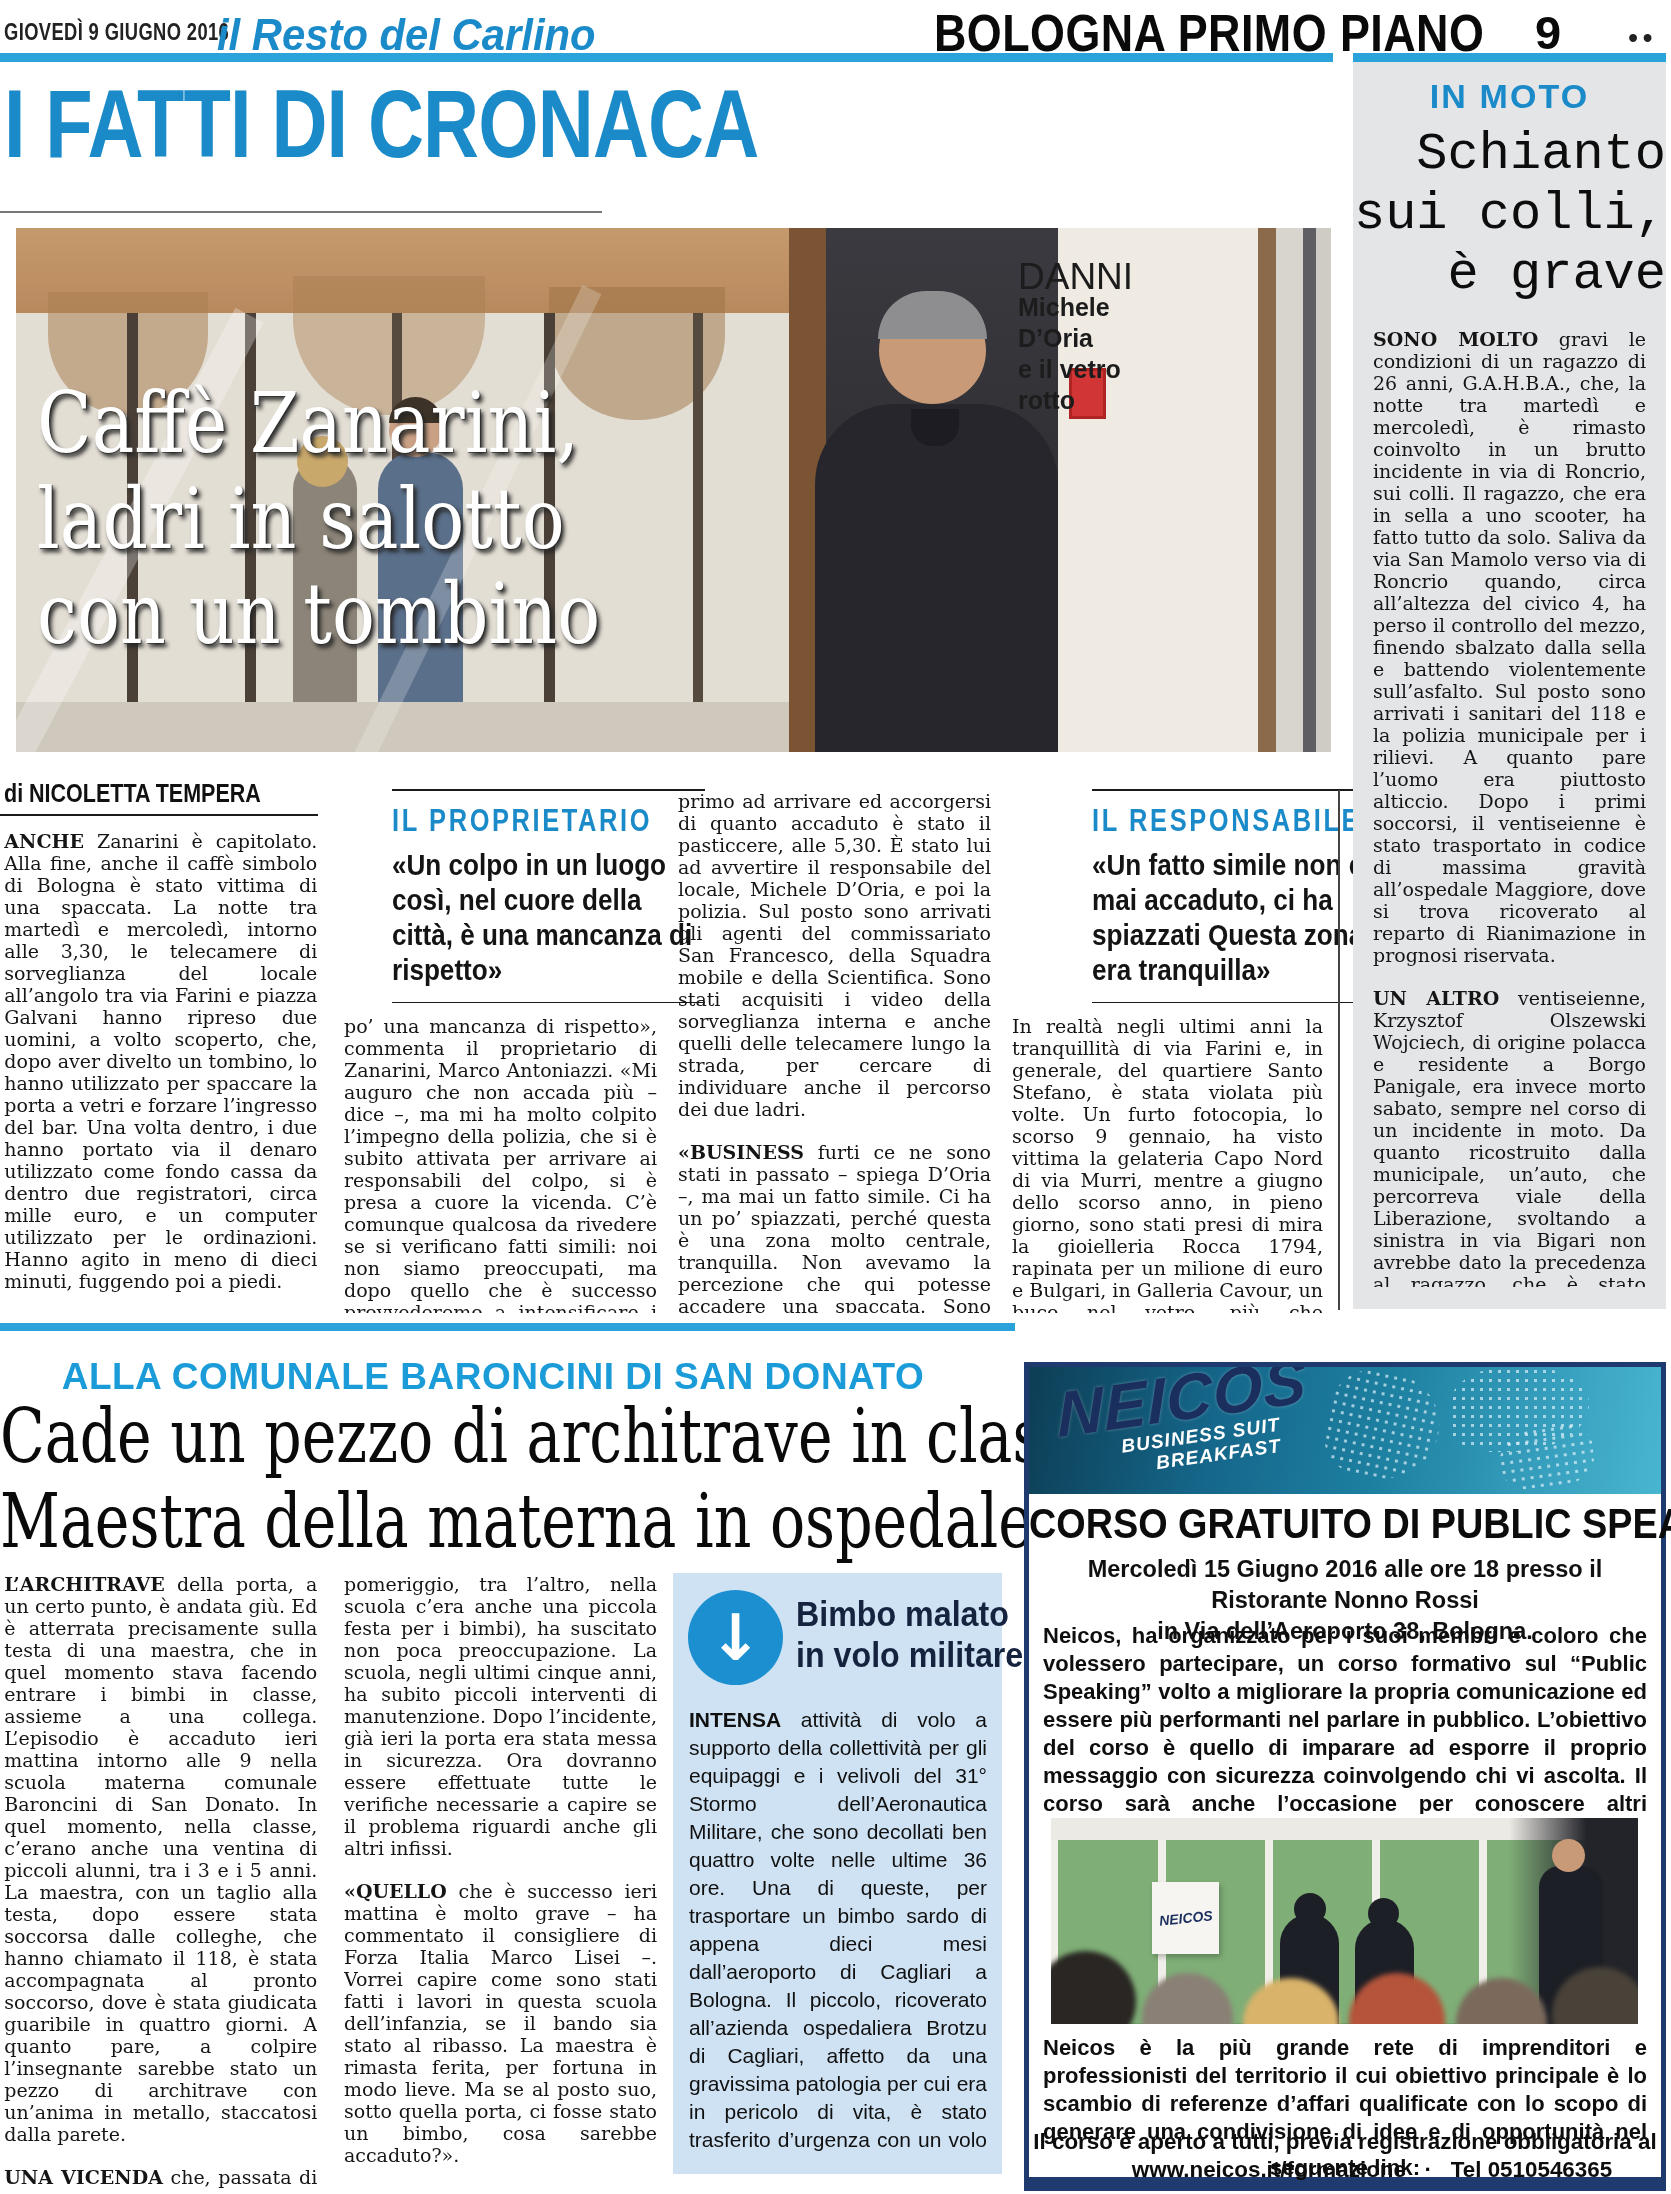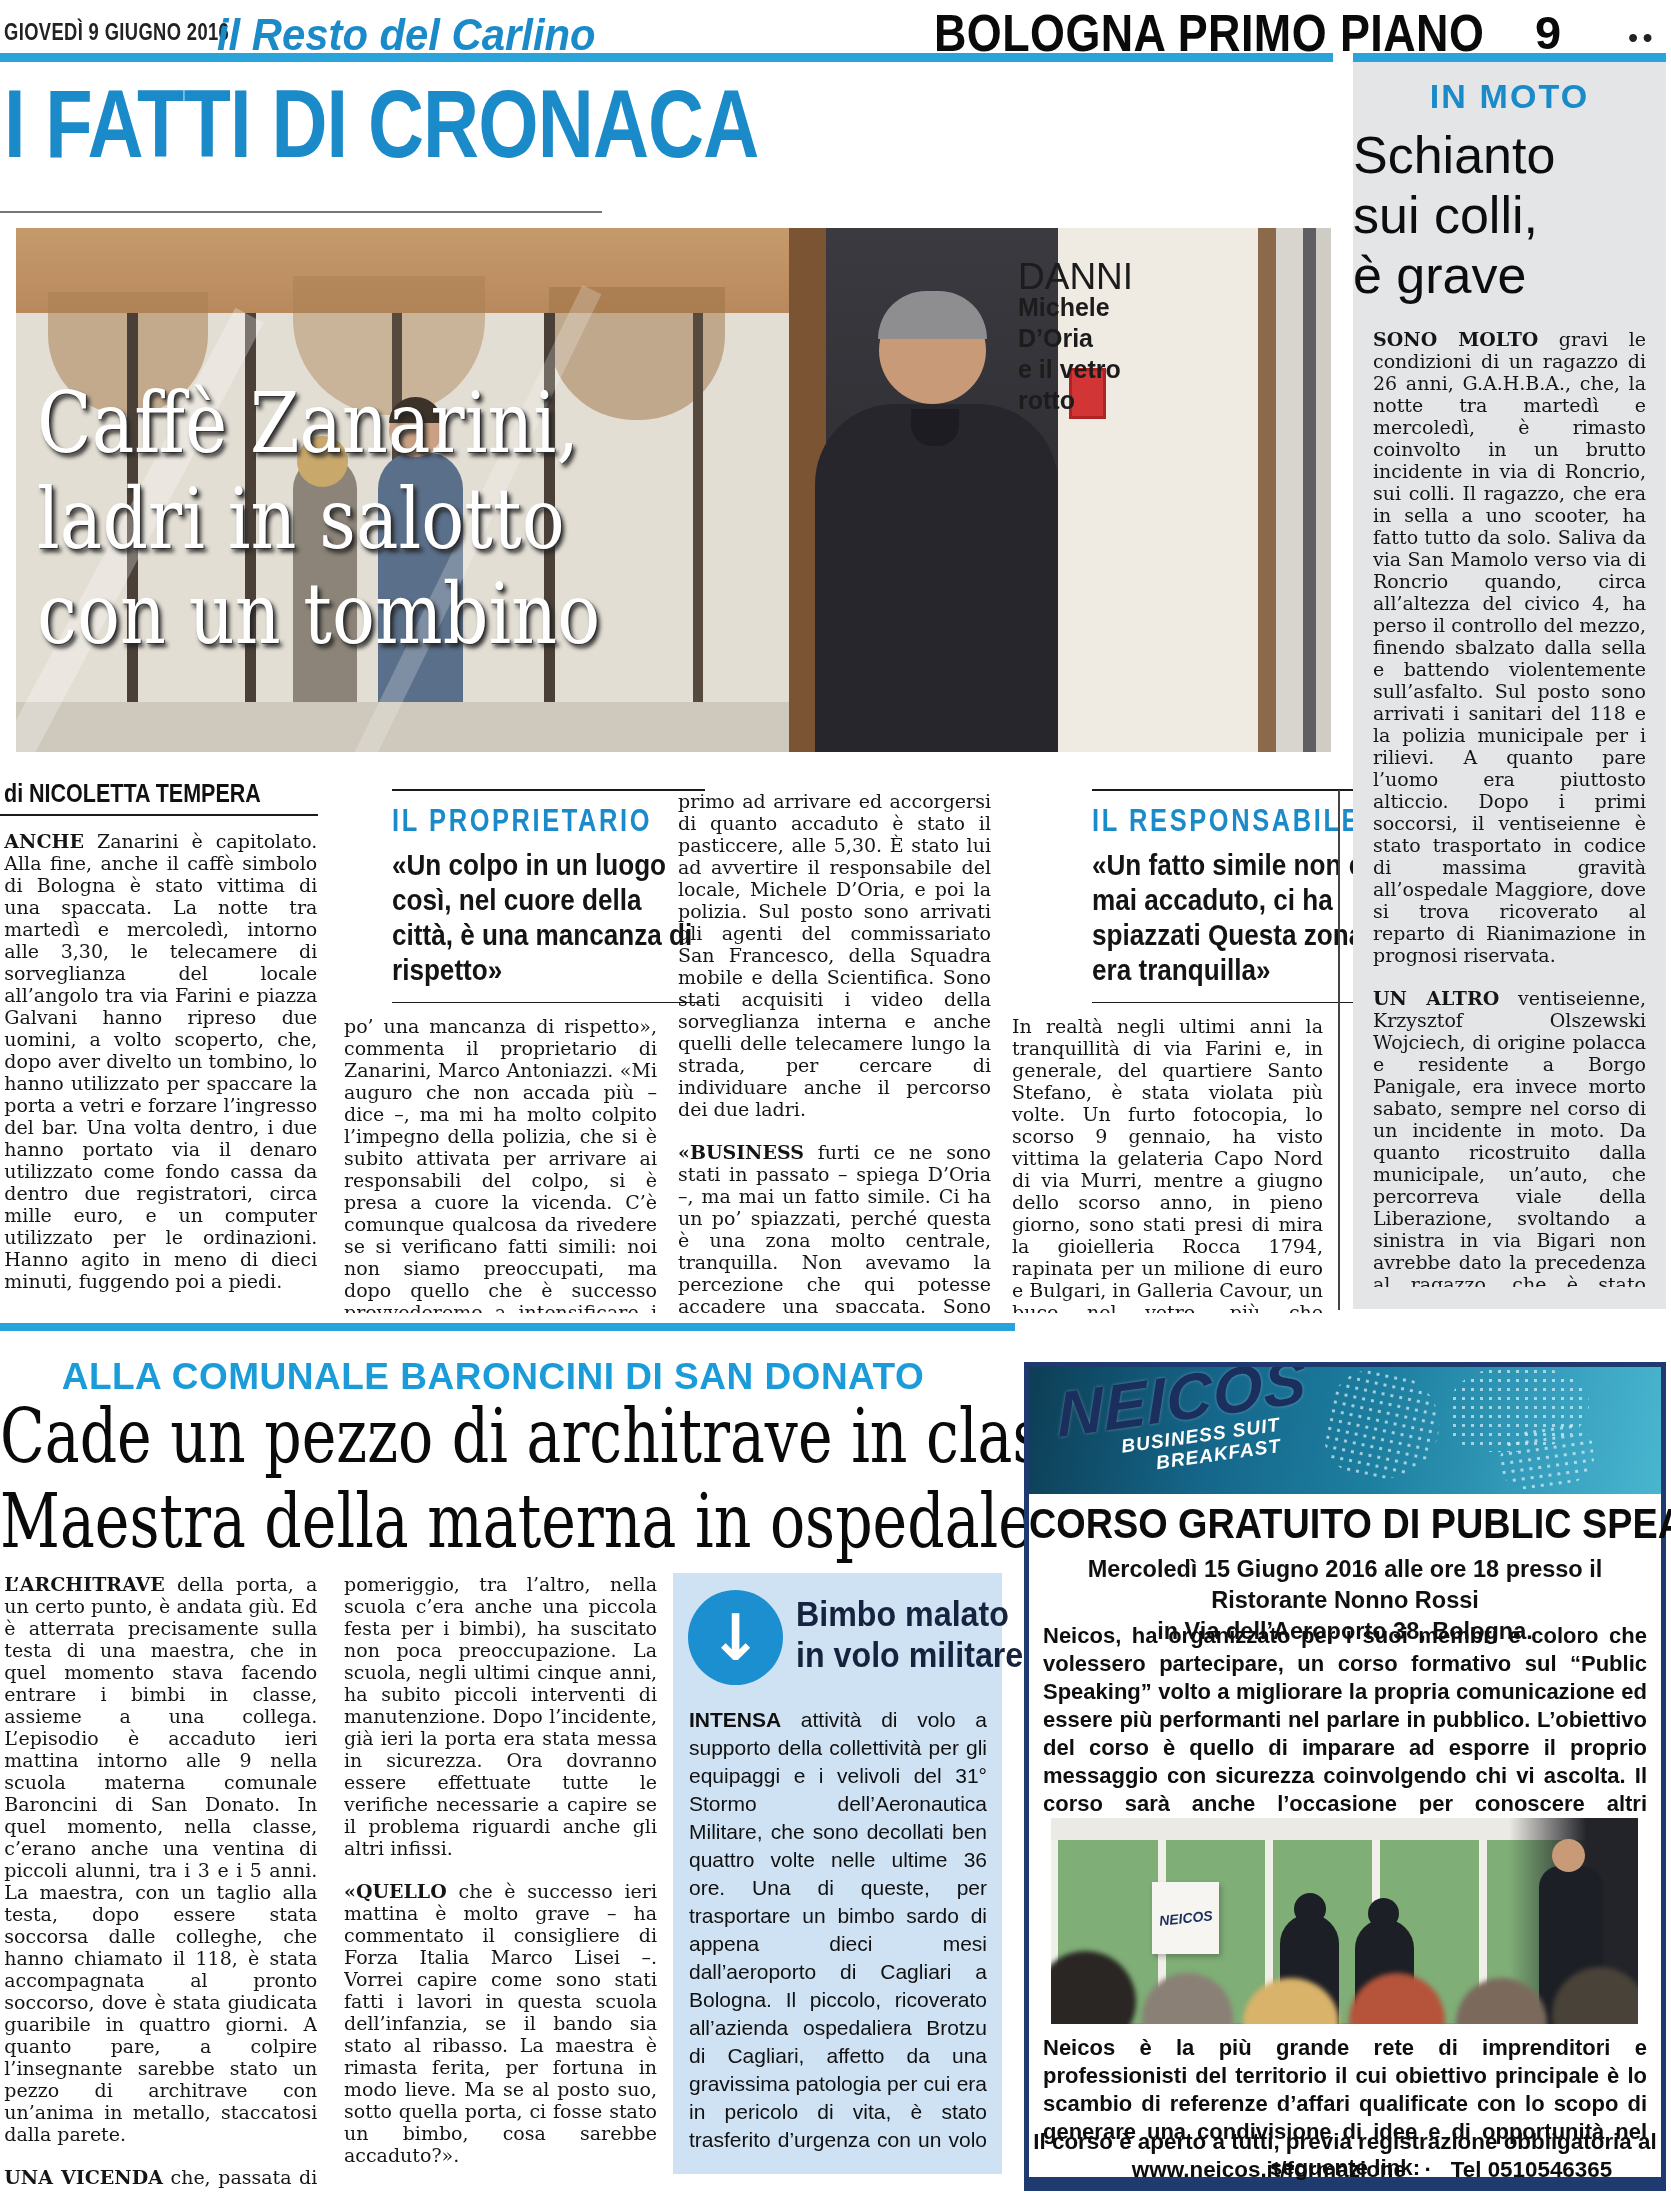--- a/index.html
+++ b/index.html
@@ -31,21 +31,21 @@
   .lead{font-weight:bold;}
   .col{position:absolute;}
   .byline{font-weight:800;font-size:25px;transform:scaleX(.86);transform-origin:left top;white-space:nowrap;color:#111;}
   
   .qbox{position:absolute;border-top:2.7px solid #1a1a1a;border-bottom:1.6px solid #1a1a1a;padding:8.5px 0 14px 0;margin-left:48px;}
   .qlabel{color:#1b8ac9;font-weight:800;font-size:31px;letter-spacing:3.2px;transform:scaleX(.82);transform-origin:left top;white-space:nowrap;margin:3.2px 0 9.6px 0;}
   .qtext{font-weight:800;font-size:29px;line-height:35px;color:#141414;transform:scaleX(.9);transform-origin:left top;width:346px;}
   
   .sidebar{position:absolute;left:1353px;top:62px;width:313px;height:1247px;background:#e4e5e7;}
   .sb-kick{position:absolute;left:0;top:15px;width:100%;text-align:center;color:#1b8ac9;font-weight:900;font-size:34px;letter-spacing:2.1px;}
-  .sb-head{position:absolute;left:0;top:63px;width:100%;text-align:left;font-family:Liberation Sans, sans-serif;font-size:52px;line-height:60px;color:#0d0d0d;}
+  .sb-head{position:absolute;left:0;top:63px;width:100%;text-align:right;font-family:Liberation Mono, monospace;font-size:52px;line-height:60px;color:#0d0d0d;}
   .sb-body{position:absolute;left:20px;top:266px;width:273px;height:959px;}
   
   .kick2{position:absolute;left:0;top:1356px;width:986px;text-align:center;color:#1b9cd8;font-weight:900;font-size:37px;letter-spacing:0.5px;}
   .head2{position:absolute;left:0;width:1264px;text-align:center;font-family:"DejaVu Serif",serif;font-size:75px;
          transform:scaleX(.78);transform-origin:left top;white-space:nowrap;color:#0a0a0a;}
   
   .bimbo{position:absolute;left:673px;top:1573px;width:329px;height:601px;background:#cfe2f3;}
   .bimbo-circle{position:absolute;left:15px;top:17px;width:95px;height:95px;border-radius:50%;background:#1b8fd0;color:#fff;
      display:flex;align-items:center;justify-content:center;font-size:64px;font-weight:bold;font-family:"DejaVu Sans",sans-serif;}
   .bimbo-title{position:absolute;left:123px;top:20px;font-weight:900;font-size:35px;line-height:41px;color:#16233f;transform:scaleX(.92);transform-origin:left top;white-space:nowrap;}

